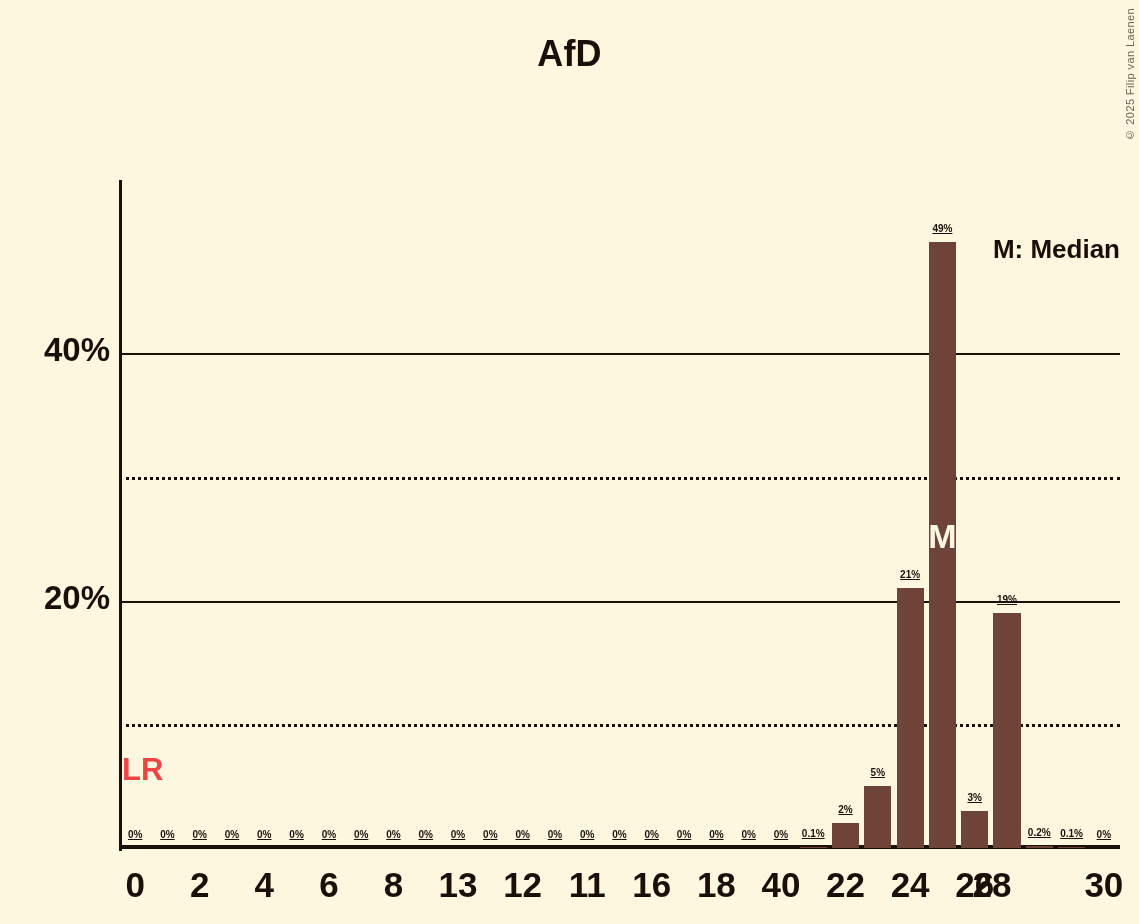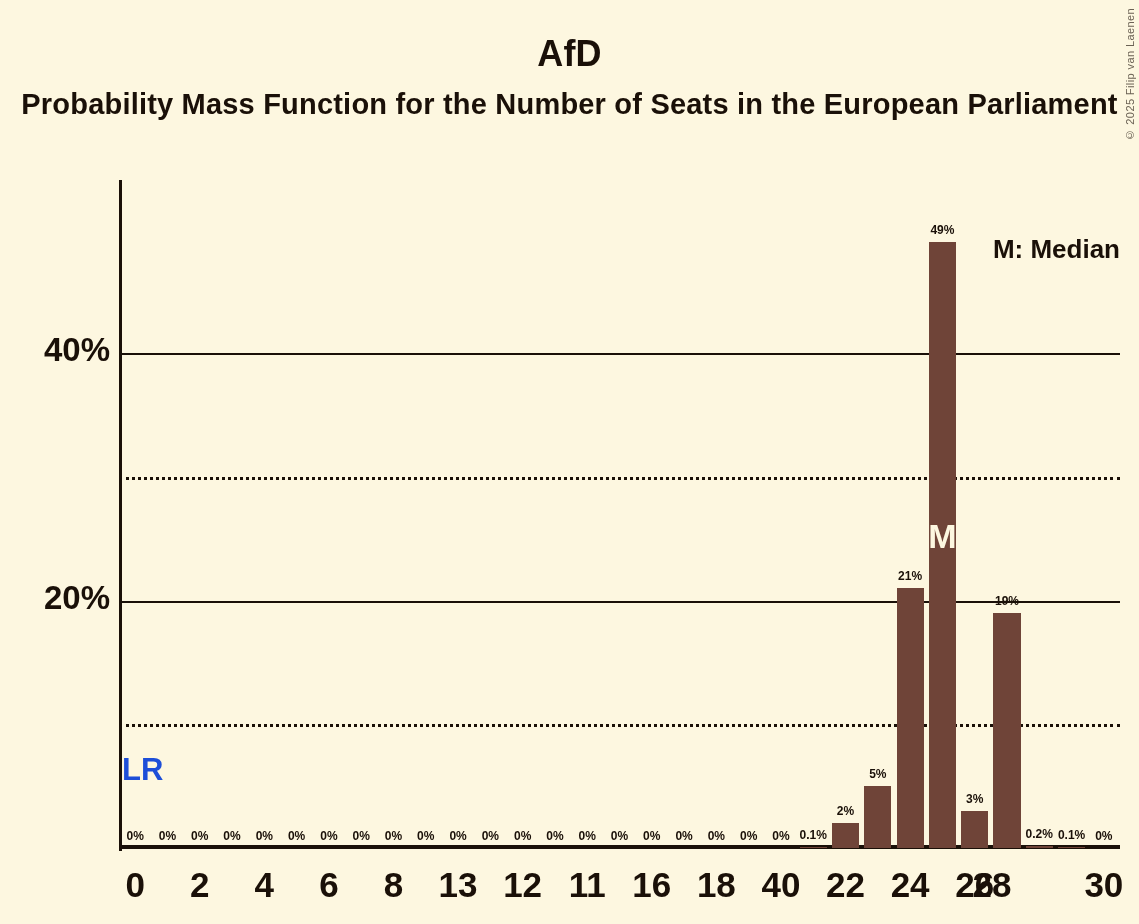--- a/index.html
+++ b/index.html
@@ -127,43 +127,44 @@
   }
 
   
   .bar {
     position: absolute;
     bottom: 0;
     background: #6f4438;
   }
   .bar-value-label {
     position: absolute;
-    font-size: 12px;
+    font-size: 10px;
     font-weight: bold;
     white-space: nowrap;
     text-align: center;
     color: #1a1008;
+    text-decoration: underline;
   }
   .bar-median-mark {
     position: absolute;
     font-size: 34px;
     font-weight: bold;
     color: #fdf7e0;
     text-align: center;
     white-space: nowrap;
   }
 
   
   #lr-marker {
     position: absolute;
     left: 122px;
     top: 752px;
     font-size: 31px;
     font-weight: bold;
-    color: #1d4ed8;
+    color: #ef4444;
     white-space: nowrap;
   }
 
   
   .x-tick-label {
     position: absolute;
     top: 865px;
     font-size: 35px;
     font-weight: bold;
     text-align: center;
@@ -171,21 +172,20 @@
     width: 80px;
     margin-left: -40px;
   }
 </style>
 </head>
 <body>
 
 <div id="chart-root">
 
   <div class="title" id="chart-title">AfD</div>
-  <div class="title" id="chart-subtitle-1">Probability Mass Function for the Number of Seats in the European Parliament</div>
 
   <div id="copyright-note">© 2025 Filip van Laenen</div>
 
   <div class="legend-entry" id="legend-m">M: Median</div>
 
   <div id="y-axis-line"></div>
   <div id="x-axis-line"></div>
 
   <div id="plot-area">
     <div id="gridlines-layer">

